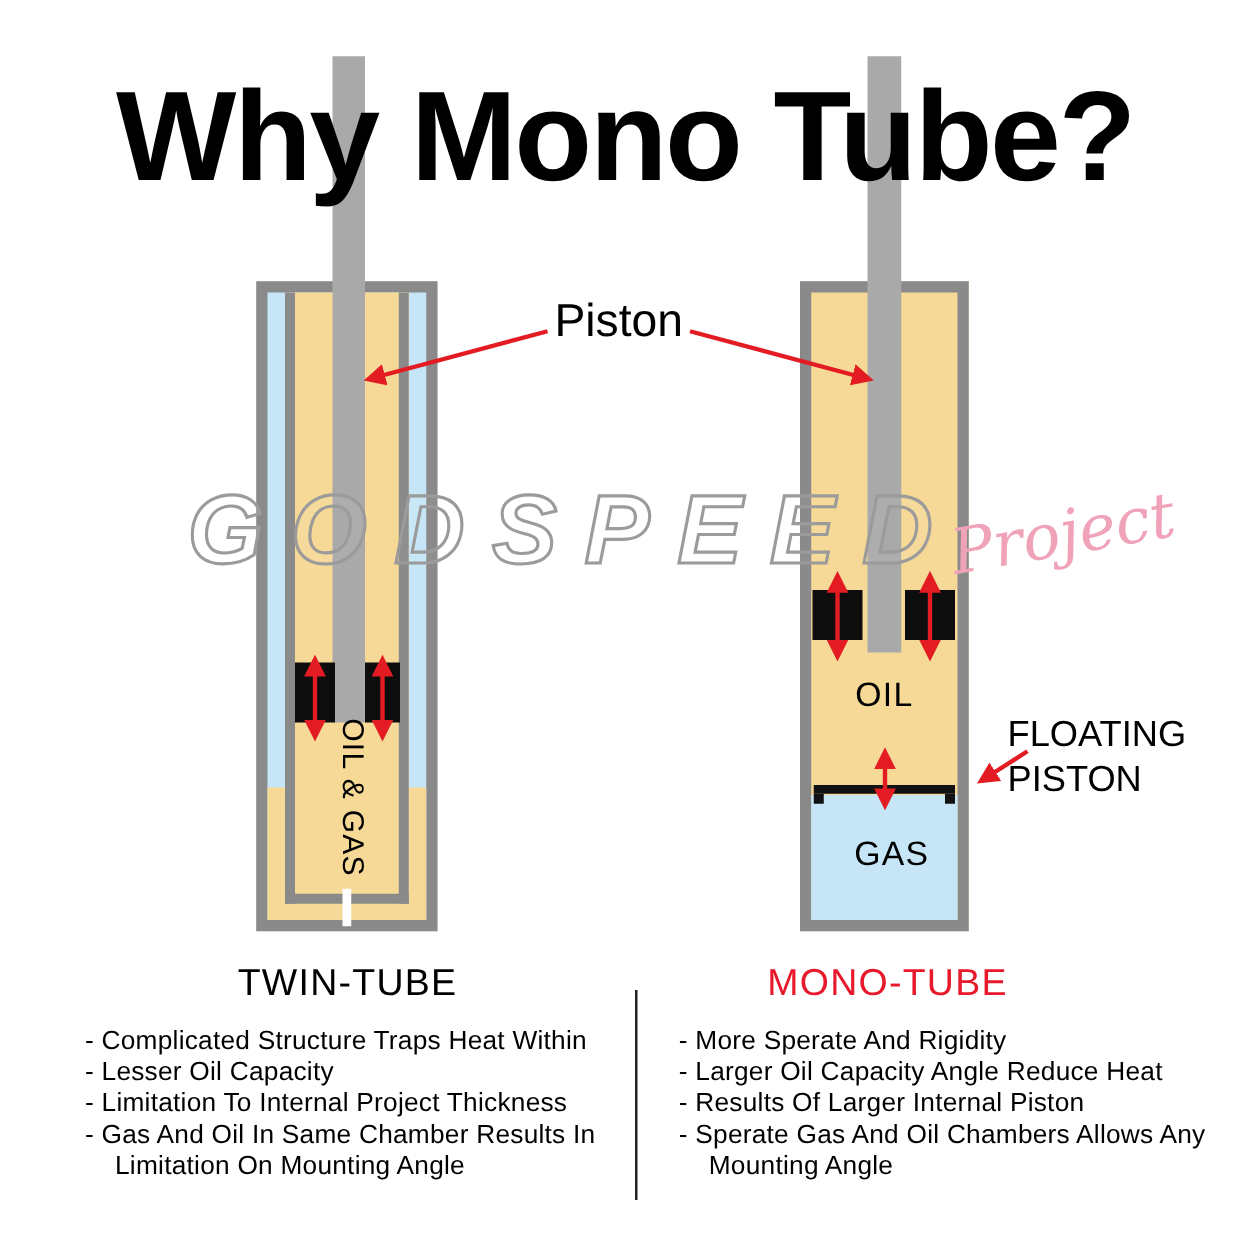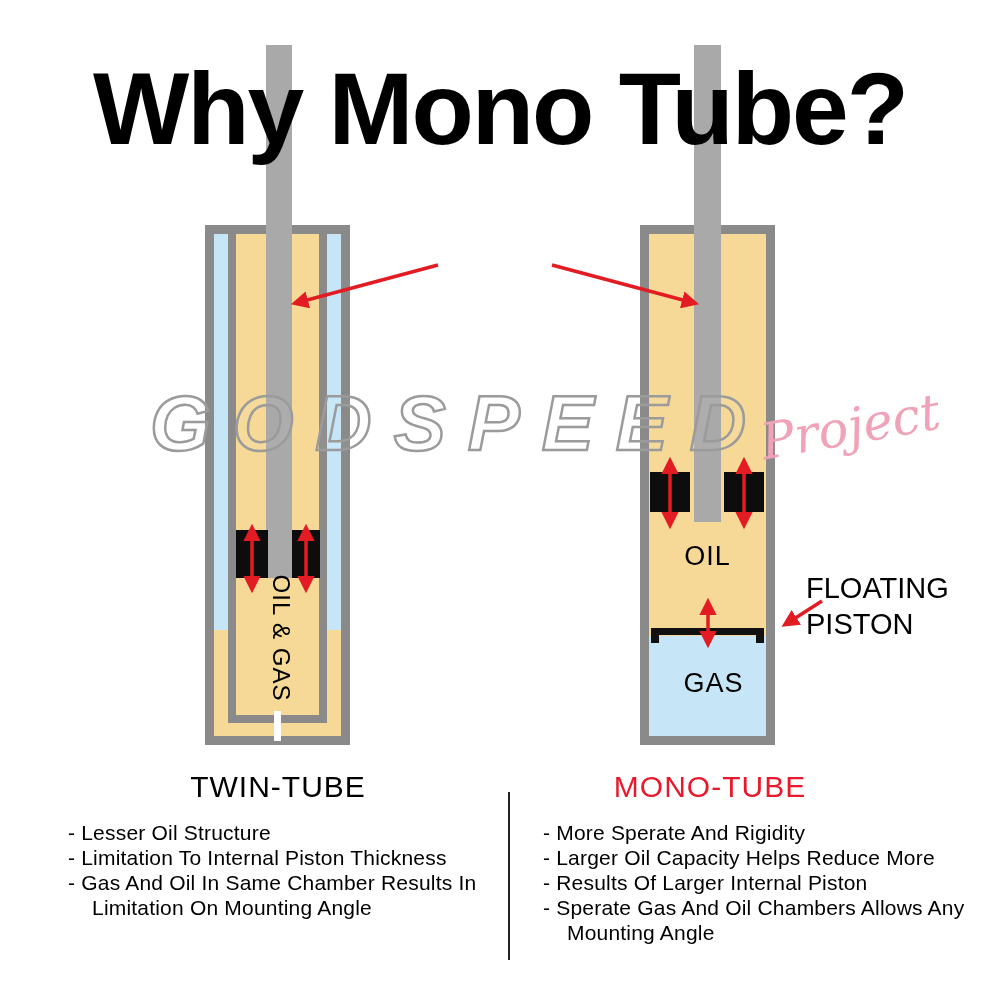--- a/index.html
+++ b/index.html
@@ -66,20 +66,21 @@
 
   <div class="abs block" style="left:236px; top:530px; width:32px; height:48px;"></div>
   <div class="abs block" style="left:292px; top:530px; width:28px; height:48px;"></div>
   <div class="abs block" style="left:650px; top:472px; width:40px; height:40px;"></div>
   <div class="abs block" style="left:724px; top:472px; width:40px; height:40px;"></div>
 
   <div class="abs wm" style="left:150px; top:378px;">
     <span class="wm-main">GODSPEED</span><span class="wm-script">Project</span>
   </div>
 
+  <div class="abs ann label-piston" style="left:420px; top:236px; width:150px;">Piston</div>
   <div class="abs ann label-floating" style="left:806px; top:570px; width:170px;">FLOATING PISTON</div>
   <div class="abs ann chamber-label" style="left:206px; top:625px; width:150px; height:26px; line-height:26px; transform:rotate(90deg);">OIL &amp; GAS</div>
   <div class="abs ann chamber-label" style="left:640px; top:541px; width:135px; font-size:27px;">OIL</div>
   <div class="abs ann chamber-label" style="left:640px; top:668px; width:147px; font-size:27px;">GAS</div>
 
   <svg class="abs overlay" style="left:0; top:0;" width="1000" height="1000" viewBox="0 0 1000 1000">
     <defs>
       <marker id="ah" viewBox="0 0 10 10" refX="7" refY="5" markerWidth="5" markerHeight="5" orient="auto-start-reverse">
         <path d="M0,0 L10,5 L0,10 z" class="arrow-head"></path>
       </marker>
@@ -93,24 +94,25 @@
     <line x1="708" y1="603" x2="708" y2="643" class="arrow" marker-start="url(#ah)" marker-end="url(#ah)"></line>
     <line x1="822" y1="601" x2="786" y2="624" class="arrow" marker-end="url(#ah)"></line>
   </svg>
 
   <div class="abs tube-label mono" style="left:600px; top:770px; width:220px;">MONO-TUBE</div>
   <div class="abs tube-label" style="left:168px; top:770px; width:220px;">TWIN-TUBE</div>
 
   <div class="abs divider" style="left:508px; top:792px; width:2px; height:168px;"></div>
 
   <div class="abs points" style="left:68px; top:820px; width:442px;">
-      <div class="point">- Lesser Oil Structure</div>
-      <div class="point">- Limitation To Internal Piston Thickness</div>
+      <div class="point">- Complicated Structure Traps Heat Within</div>
+      <div class="point">- Lesser Oil Capacity</div>
+      <div class="point">- Limitation To Internal Project Thickness</div>
       <div class="point">- Gas And Oil In Same Chamber Results In Limitation On Mounting Angle</div>
     </div>
   <div class="abs points" style="left:543px; top:820px; width:432px;">
       <div class="point">- More Sperate And Rigidity</div>
-      <div class="point">- Larger Oil Capacity Helps Reduce More</div>
+      <div class="point">- Larger Oil Capacity Angle Reduce Heat</div>
       <div class="point">- Results Of Larger Internal Piston</div>
       <div class="point">- Sperate Gas And Oil Chambers Allows Any Mounting Angle</div>
     </div>
 
 </div>
 
 </body></html>

